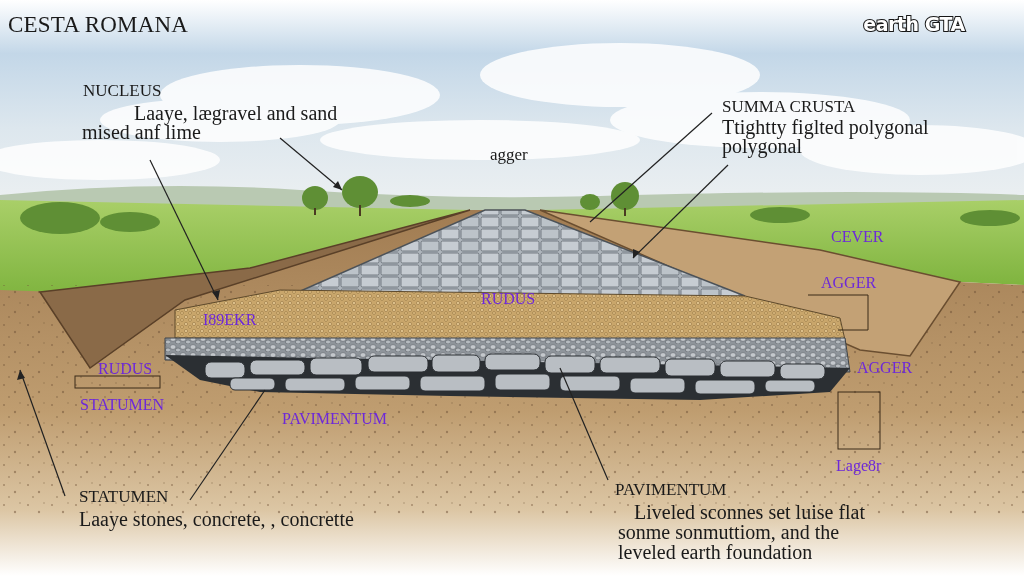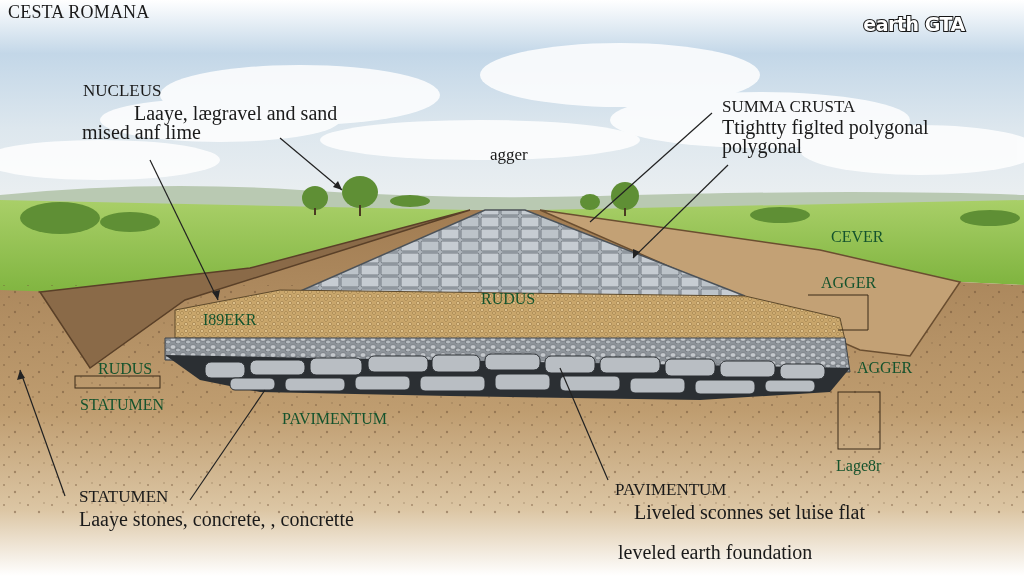--- a/index.html
+++ b/index.html
@@ -1,28 +1,28 @@
 <!DOCTYPE html>
 <html><head>
   <meta charset="utf-8">
   <style>
     * { margin: 0; padding: 0; box-sizing: border-box; }
     html, body { width: 1024px; height: 576px; overflow: hidden; background: #ffffff; }
     body { position: relative; font-family: "Liberation Serif", "DejaVu Serif", serif; color: #1a1a1a; }
     #scene { position: absolute; left: 0; top: 0; width: 1024px; height: 576px; }
     .lbl { position: absolute; white-space: nowrap; line-height: 1.0; }
-    .title { left: 8px; top: 3px; font-size: 18px; letter-spacing: 0.2px; }
+    .title { left: 8px; top: 13px; font-size: 23px; letter-spacing: 0.2px; }
     .logo { position: absolute; left: 848px; top: 11px; width: 132px; height: 28px;
             font-family: "DejaVu Sans", sans-serif; font-weight: bold; font-size: 19px;
             color: #ffffff; letter-spacing: -0.5px; text-align: center; line-height: 26px;
             -webkit-text-stroke: 2px #1a1a1a; paint-order: stroke fill;
             text-shadow: 0 0 1px #000; }
     .hd { font-size: 17px; }
     .desc { font-size: 20px; line-height: 19px; }
-    .layer-label { font-size: 16px; color: #14532d; }
+    .layer-label { font-size: 16px; color: #6d28d9; }
   </style>
 </head>
 <body>
 
 <div id="scene">
   <svg width="1024" height="576" viewBox="0 0 1024 576" xmlns="http://www.w3.org/2000/svg">
     <defs>
       <linearGradient id="sky" x1="0" y1="0" x2="0" y2="1">
         <stop offset="0" stop-color="#ffffff"></stop>
         <stop offset="0.25" stop-color="#c3d7e8"></stop>
@@ -181,14 +181,15 @@
   <div class="lbl layer-label" style="left:203px;top:312px;">I89EKR</div>
   <div class="lbl layer-label" style="left:98px;top:361px;">RUDUS</div>
   <div class="lbl layer-label" style="left:80px;top:397px;">STATUMEN</div>
   <div class="lbl layer-label" style="left:282px;top:411px;">PAVIMENTUM</div>
 
   <div class="lbl hd" style="left:79px;top:488px;">STATUMEN</div>
   <div class="lbl desc" style="left:79px;top:510px;">Laaye stones, concrete, ,  concrette</div>
 
   <div class="lbl hd" style="left:615px;top:481px;">PAVIMENTUM</div>
   <div class="lbl desc" style="left:634px;top:503px;">Liveled sconnes set luise flat</div>
+  <div class="lbl desc" style="left:618px;top:523px;">sonme sonmuttiom, and the</div>
   <div class="lbl desc" style="left:618px;top:543px;">leveled earth foundation</div>
 </div>
 
 </body></html>

